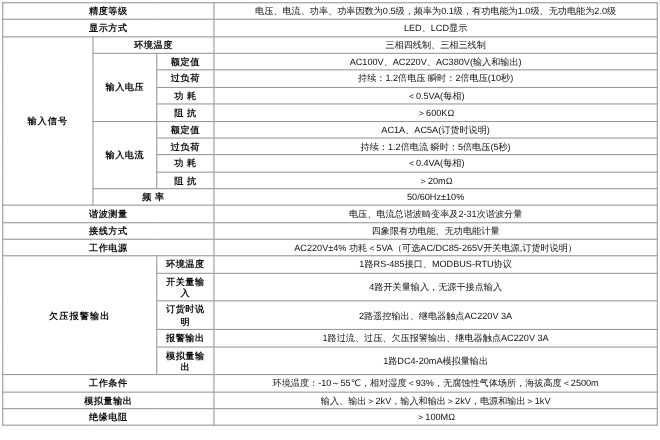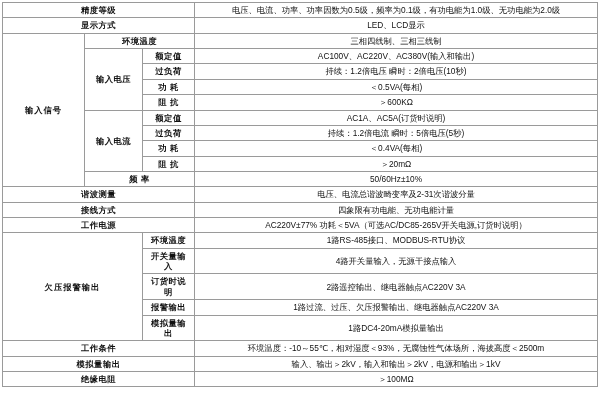--- a/index.html
+++ b/index.html
@@ -121,21 +121,21 @@
     <tr>
       <td class="lbl" colspan="3">谐波测量</td>
       <td class="val">电压、电流总谐波畸变率及2-31次谐波分量</td>
     </tr>
     <tr>
       <td class="lbl" colspan="3">接线方式</td>
       <td class="val">四象限有功电能、无功电能计量</td>
     </tr>
     <tr>
       <td class="lbl" colspan="3">工作电源</td>
-      <td class="val">AC220V±77%  功耗＜5VA（可选AC/DC85-265V开关电源,订货时说明）</td>
+      <td class="val">AC220V±4%  功耗＜5VA（可选AC/DC85-265V开关电源,订货时说明）</td>
     </tr>
 
     <tr>
       <td class="lbl-wide tall" rowspan="5" colspan="2">欠压报警输出</td>
       <td class="lbl">环境温度</td>
       <td class="val">1路RS-485接口、MODBUS-RTU协议</td>
     </tr>
     <tr>
       <td class="lbl">开关量输入</td>
       <td class="val">4路开关量输入，无源干接点输入</td>

